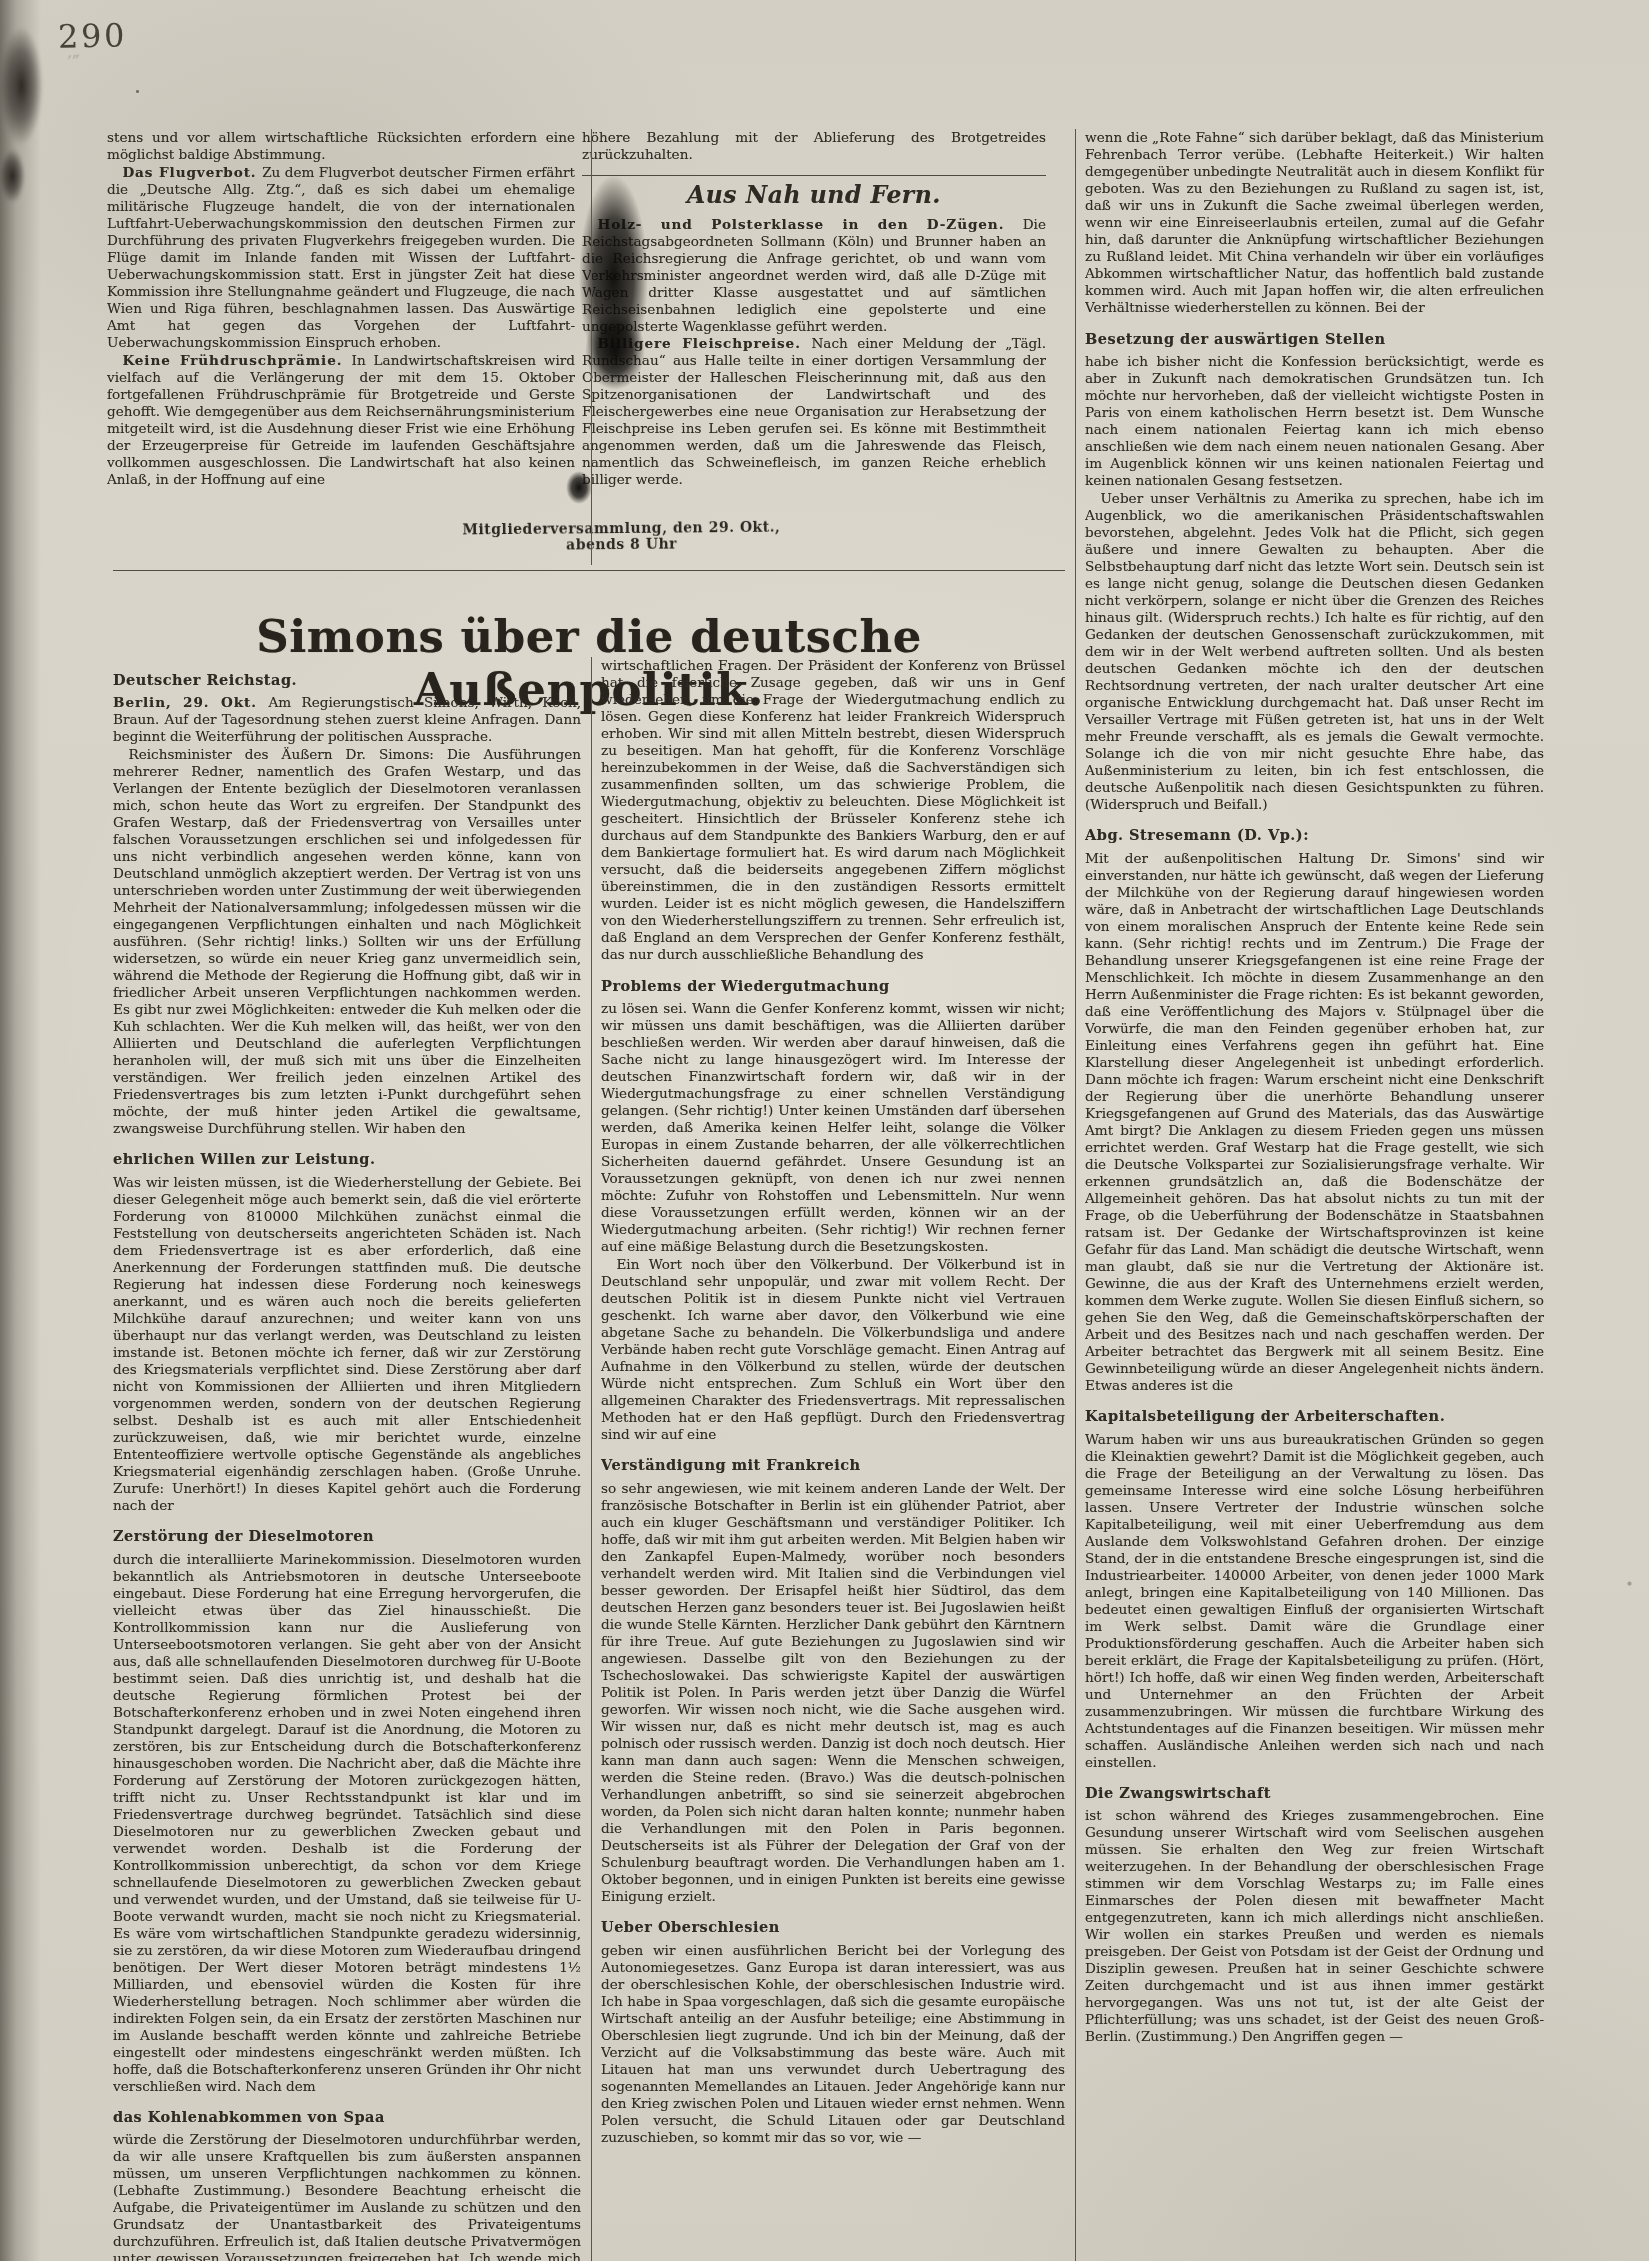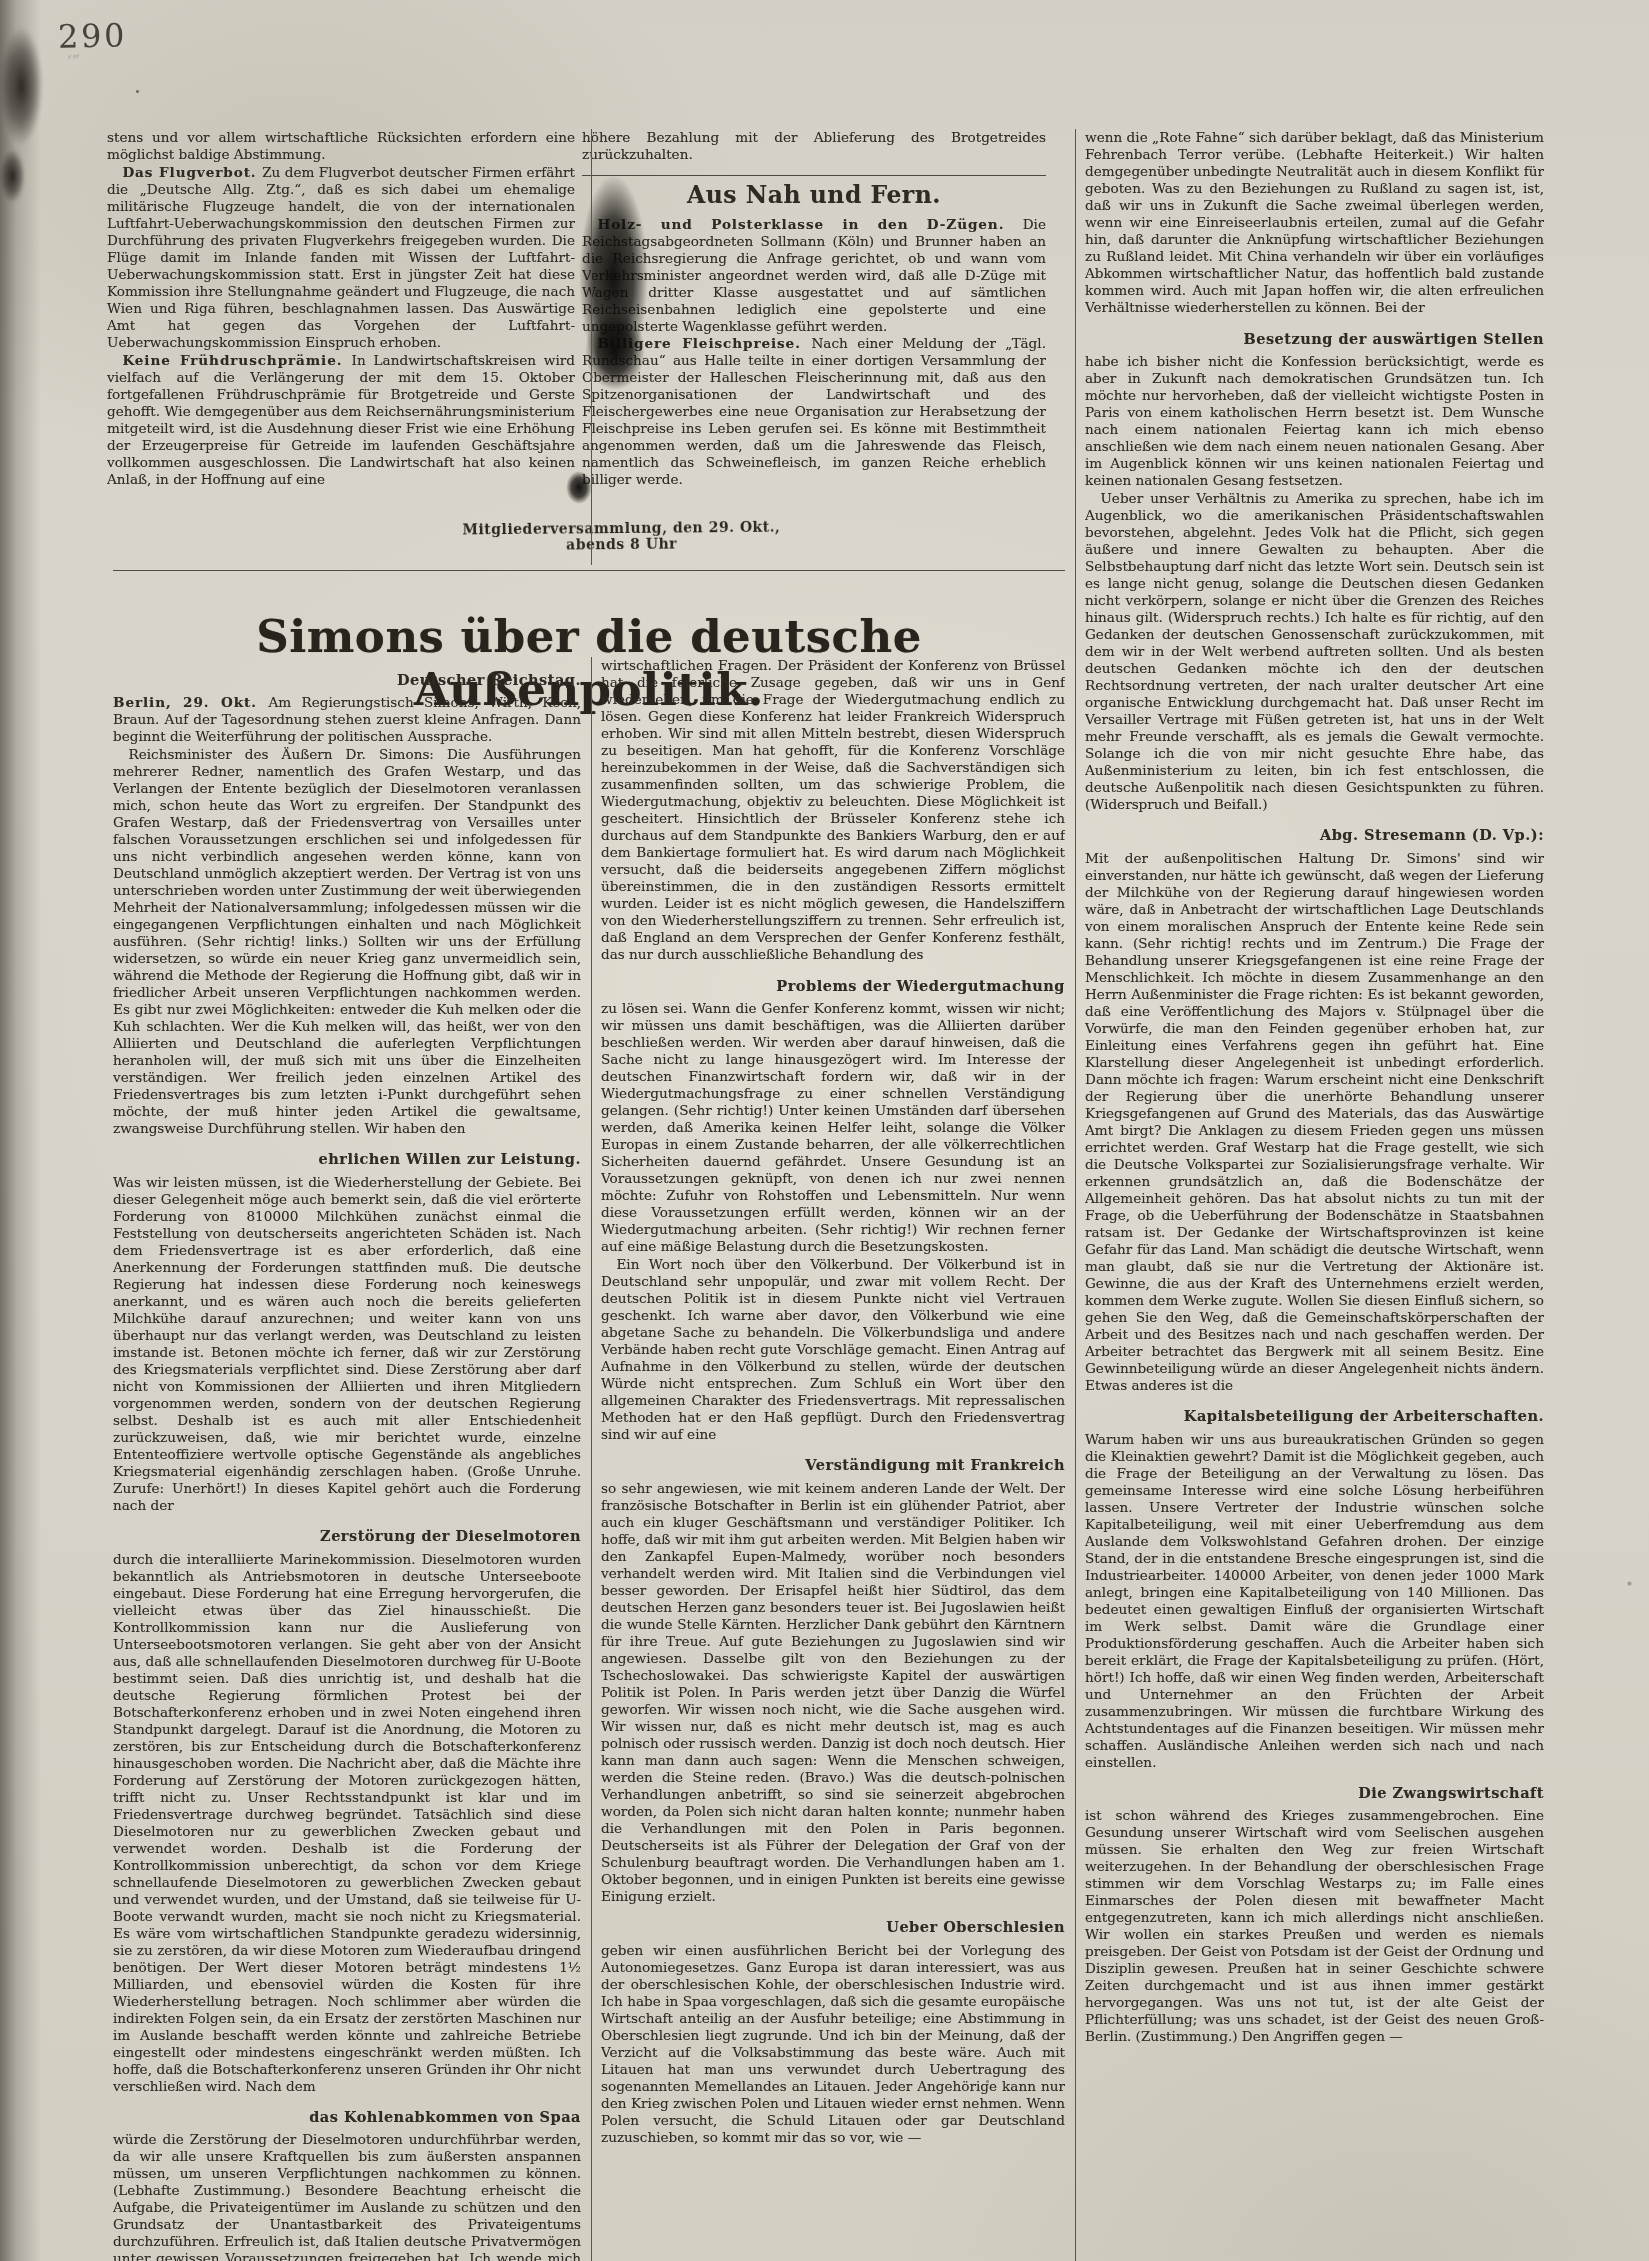--- a/index.html
+++ b/index.html
@@ -16,23 +16,23 @@
   .binding{position:absolute;left:0;top:0;width:41px;height:100%;
     background:linear-gradient(90deg,rgba(35,30,24,.55),rgba(35,30,24,.22) 40%,rgba(35,30,24,0));}
   .corner-blot{position:absolute;background:radial-gradient(closest-side,rgba(20,16,12,.85),rgba(20,16,12,.45) 60%,transparent);filter:blur(1.4px);}
   .pagenum{position:absolute;left:58px;top:17px;font-size:32px;letter-spacing:2.7px;color:#47423a;transform:rotate(-1.2deg);}
   .pencil{position:absolute;left:68px;top:51px;font-size:21px;color:#6a655c;opacity:.35;filter:blur(0.5px);transform:rotate(-6deg);}
   .col{position:absolute;overflow:hidden;font-size:13.6px;line-height:17px;text-align:justify;
     text-shadow:0 0 0.5px rgba(46,42,36,.35);-webkit-hyphens:auto;hyphens:auto;}
   .para{margin:0 0 0.9px 0;text-indent:15.4px;}
   .noindent{text-indent:0;}
   .lead{font-weight:bold;letter-spacing:0.9px;}
-  .subhead{font-size:14.5px;font-weight:bold;text-align:right;margin:13.6px 0 6.3px 0;letter-spacing:0.5px;text-indent:0;}
+  .subhead{font-size:14.5px;font-weight:bold;text-align:left;margin:13.6px 0 6.3px 0;letter-spacing:0.5px;text-indent:0;}
   .section-title-wrap{border-top:0.9px solid #4e4840;margin-top:11.8px;padding-top:11px;}
-  .section-title{font-size:23.5px;font-weight:bold;text-align:center;margin:0 0 11.8px 0;letter-spacing:0.5px;}
+  .section-title{font-size:23.5px;font-weight:bold;text-align:center;margin:0 0 11.8px 0;letter-spacing:0.5px;font-style:italic;}
   .headline{position:absolute;left:113px;top:580px;width:952px;text-align:center;
     font-size:45px;font-weight:bold;letter-spacing:0.5px;color:#27231d;
     text-shadow:0 0 0.9px rgba(39,35,29,.4);}
   .hrule{position:absolute;height:0.9px;background:#514b43;}
   .vrule{position:absolute;width:0.9px;background:#5a544b;}
   .blob{position:absolute;background:radial-gradient(closest-side,rgba(12,10,8,.96),rgba(12,10,8,.72) 58%,rgba(12,10,8,0));}
   .stamp{position:absolute;left:454px;top:520px;width:335px;font-size:14px;font-weight:bold;
     letter-spacing:0.5px;color:#17140f;opacity:.9;filter:blur(0.3px);transform:rotate(-.5deg);text-align:center;}
   .speck{position:absolute;width:2.7px;height:2.7px;border-radius:50%;background:rgba(40,35,28,.55);
     box-shadow: 190px 366px 0 0.5px rgba(40,35,28,.35), 570px 1176px 0 0 rgba(40,35,28,.4),

